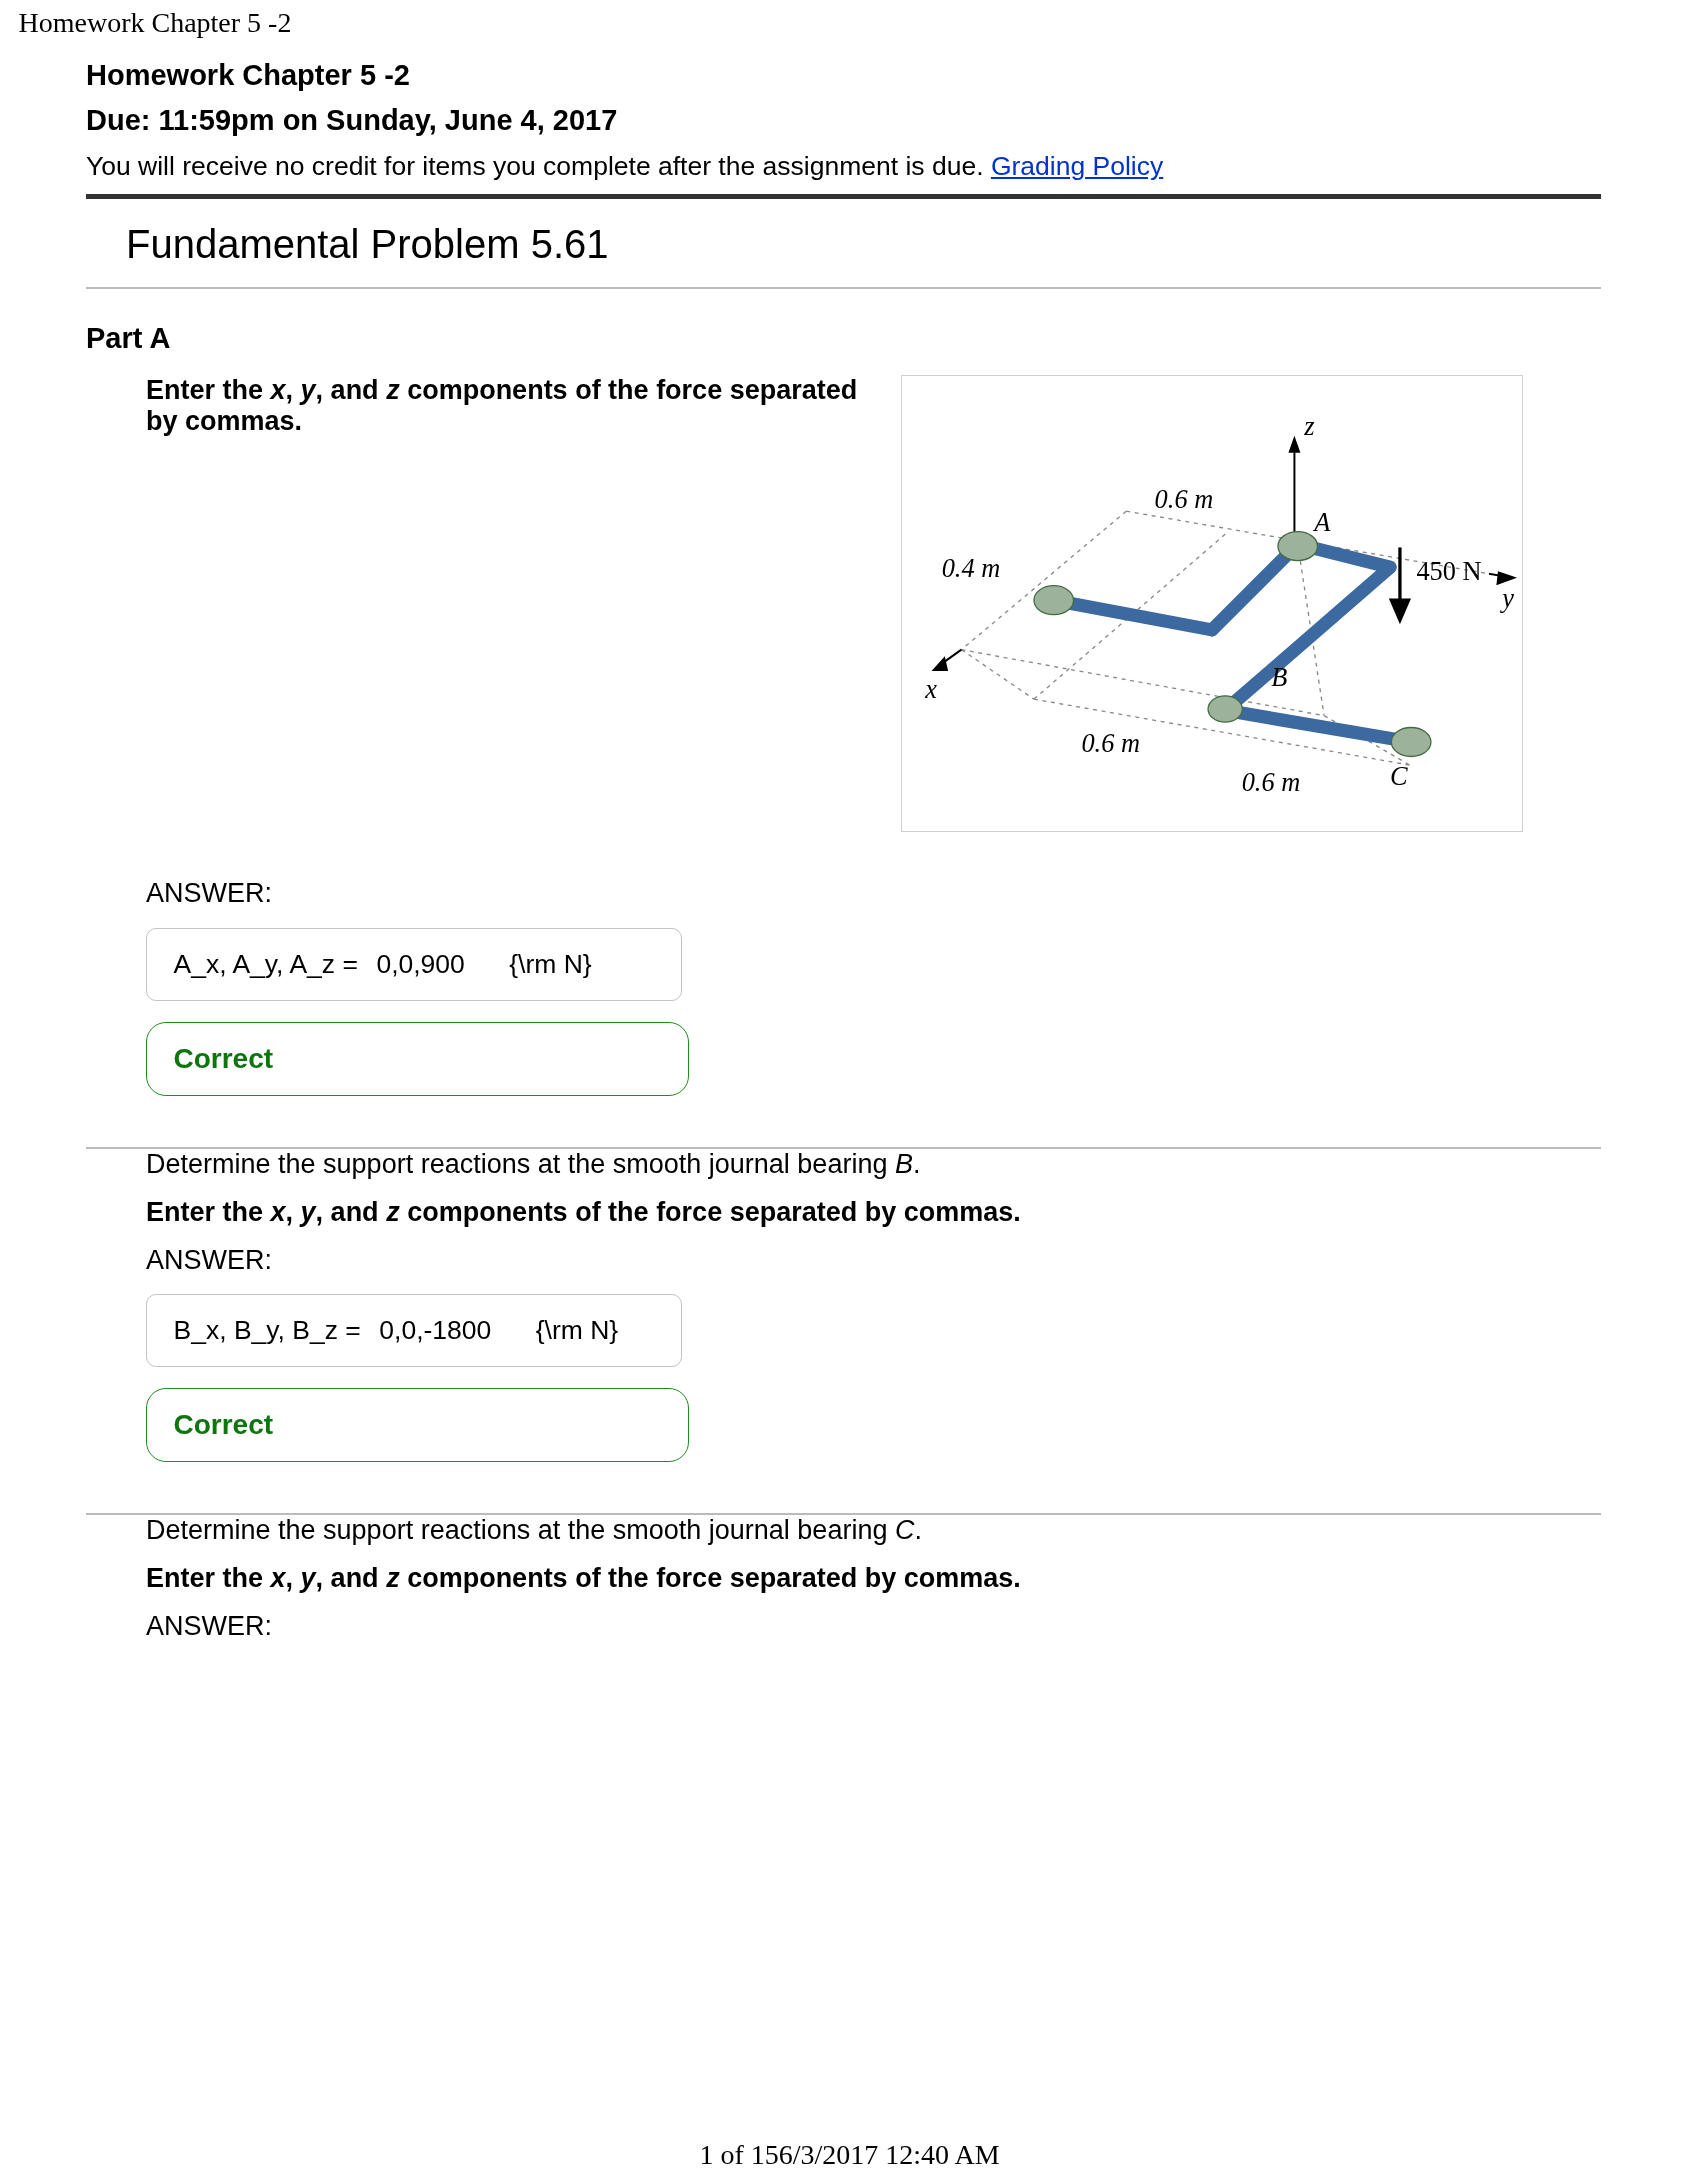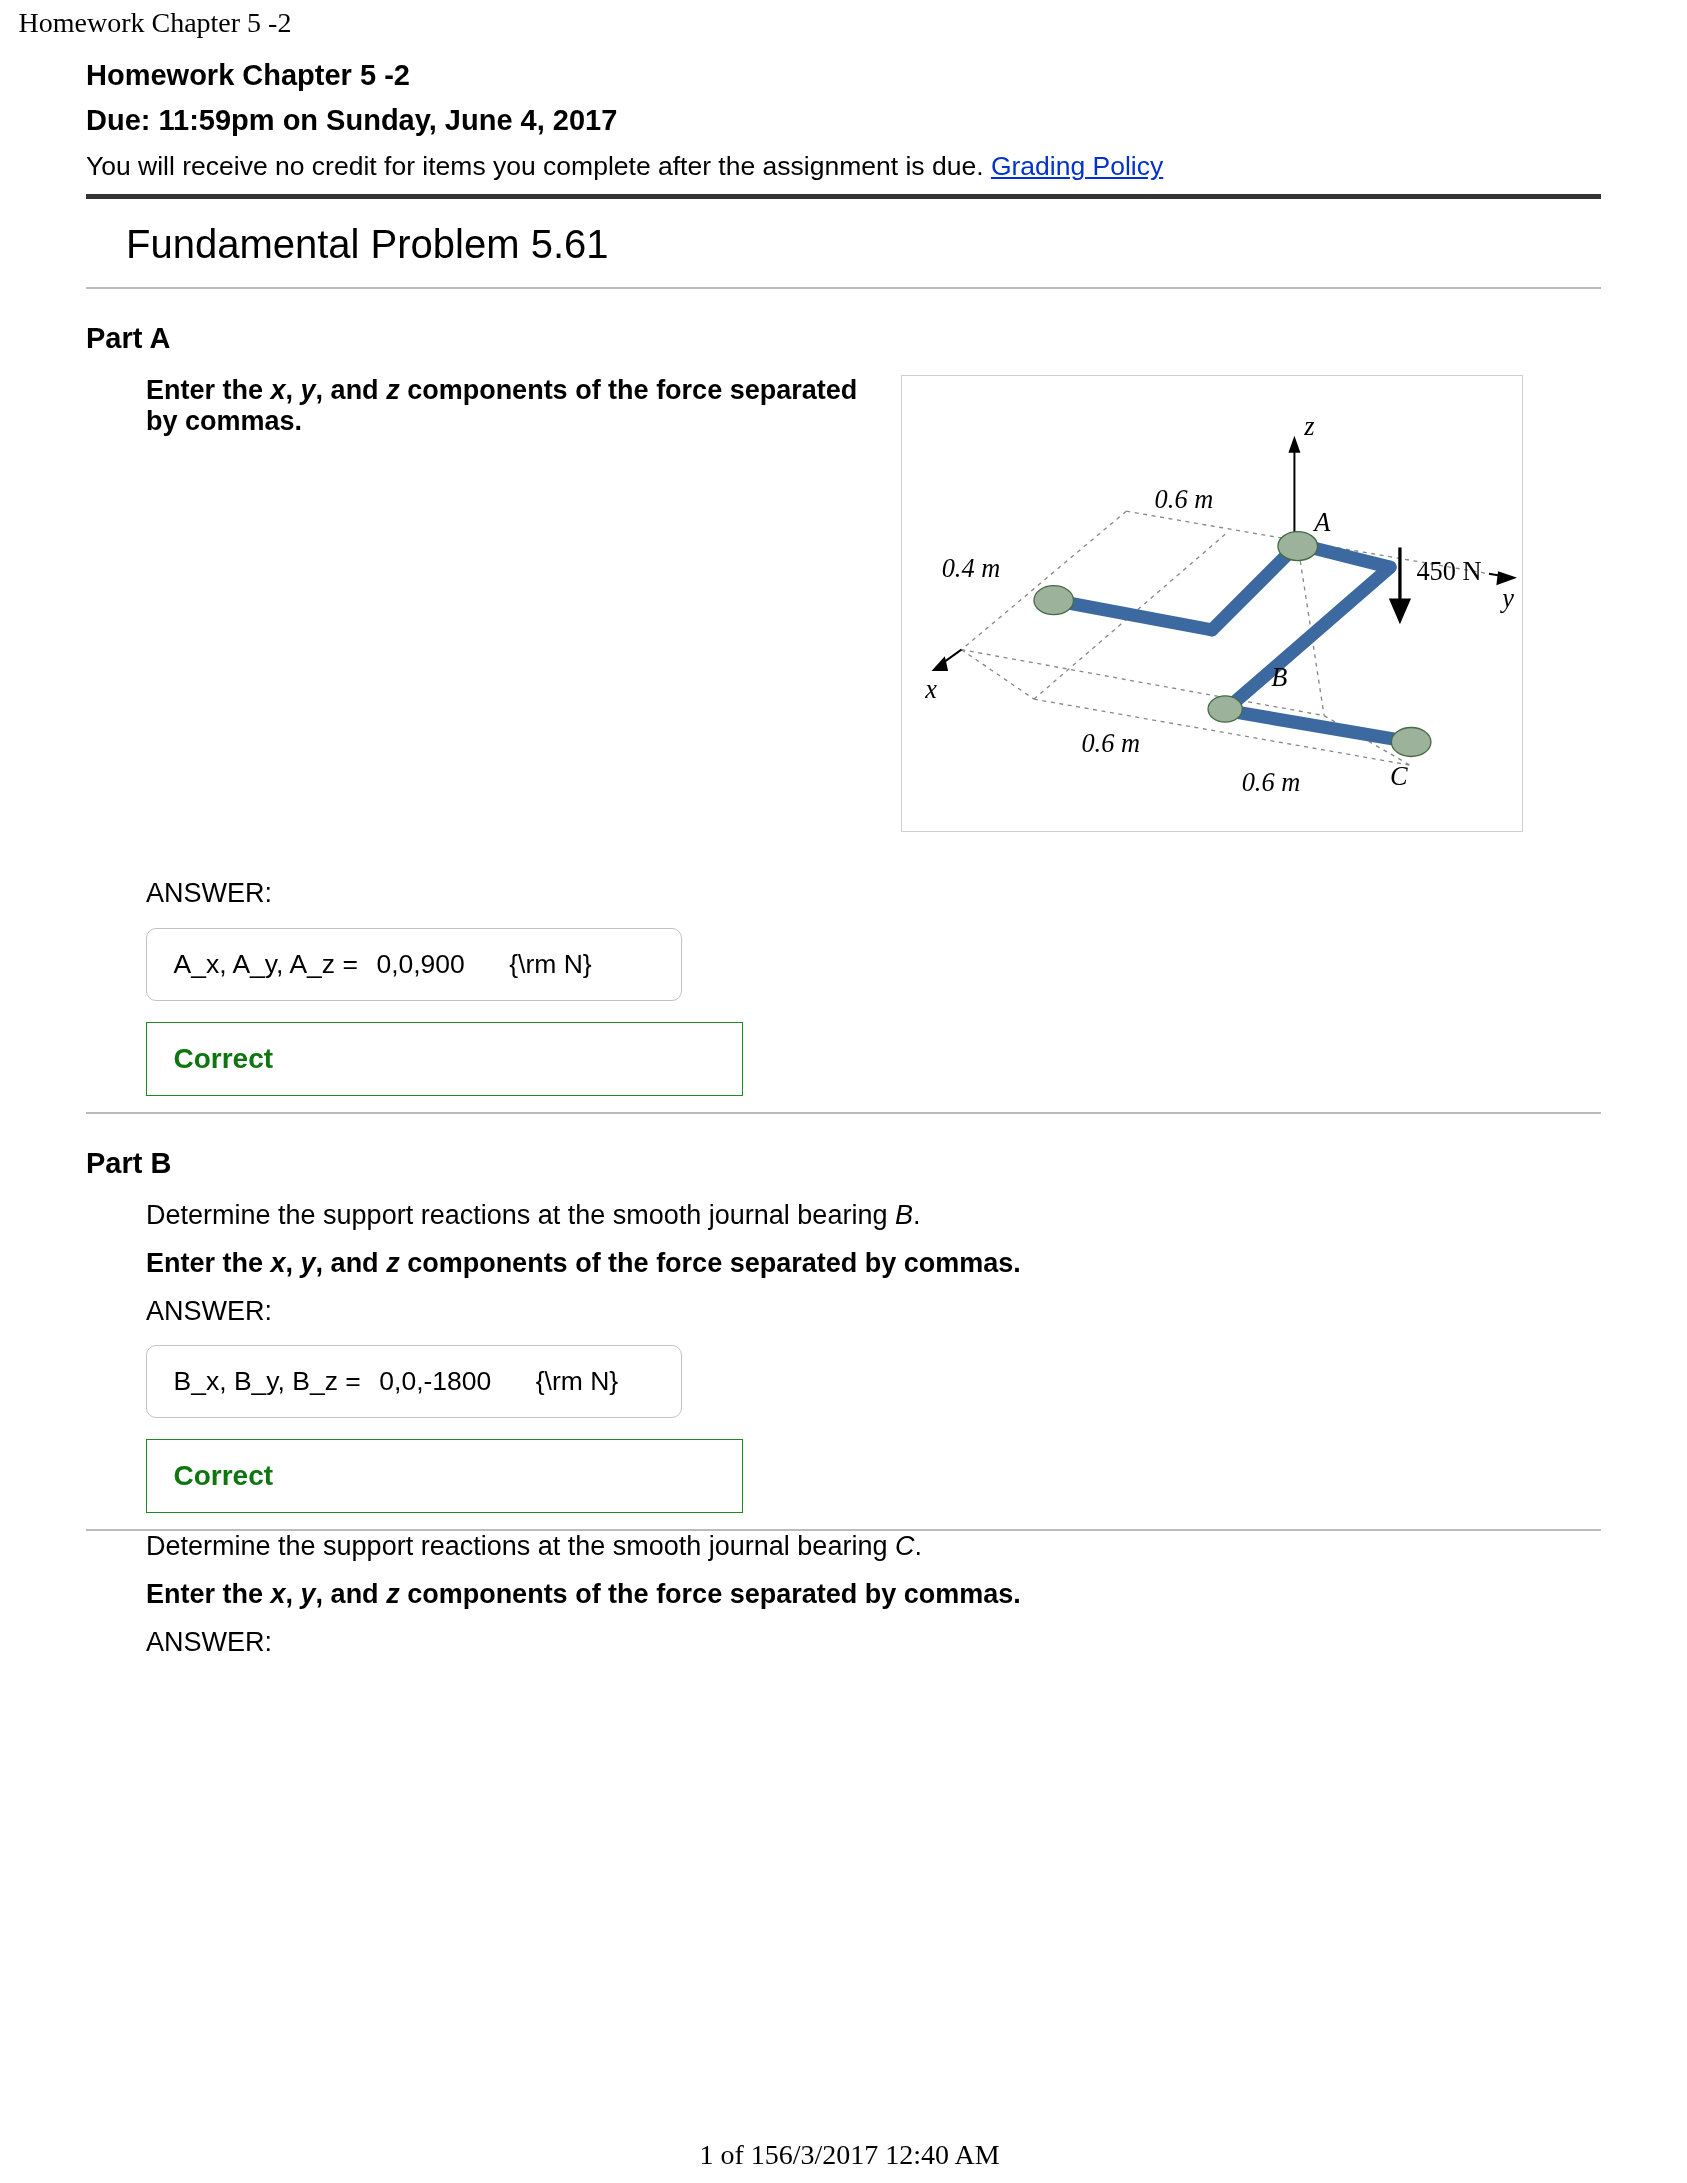--- a/index.html
+++ b/index.html
@@ -99,27 +99,27 @@
     width: 536px;
     font-size: 26.5px;
     margin-bottom: 21px;
     display: flex;
     gap: 18.5px;
     align-items: baseline;
   }
   .answer-box .vars::after { content: " ="; }
   .feedback-box {
     border: 1.7px solid #1f8a1f;
-    border-radius: 0;
+    border-radius: 20px;
     padding: 20px 26.5px;
-    width: 597px;
+    width: 543px;
     color: #0e760e;
     font-weight: bold;
     font-size: 28px;
-    margin-bottom: 16px;
+    margin-bottom: 51px;
   }
   .italic { font-style: italic; }
   .page-footer {
     position: absolute;
     bottom: 12px;
     left: 12px; right: 0;
     display: flex;
     justify-content: center;
     font-family: "Times New Roman", Times, serif;
     font-size: 28px;
@@ -218,21 +218,20 @@
       <span class="vars">A_x, A_y, A_z</span>
       <span>0,0,900</span>
       <span>&nbsp;</span>
       <span>{\rm N}</span>
     </div>
     <div class="feedback-box">Correct</div>
   </div>
 
   <div class="thin-rule"></div>
 
-  <div class="part-heading">Part B</div>
   <div class="part-body">
     <div class="prompt">
       <span>Determine the support reactions at the smooth journal bearing </span><span class="italic">B</span><span>.</span>
     </div>
     <div class="instructions" style="width:auto">
       <span>Enter the </span><span class="italic">x</span><span>, </span><span class="italic">y</span><span>, and </span><span class="italic">z</span><span> components of the force separated by commas.</span>
     </div>
     <div class="answer-label" style="margin-top:17px">ANSWER:</div>
     <div class="answer-box">
       <span class="vars">B_x, B_y, B_z</span>

